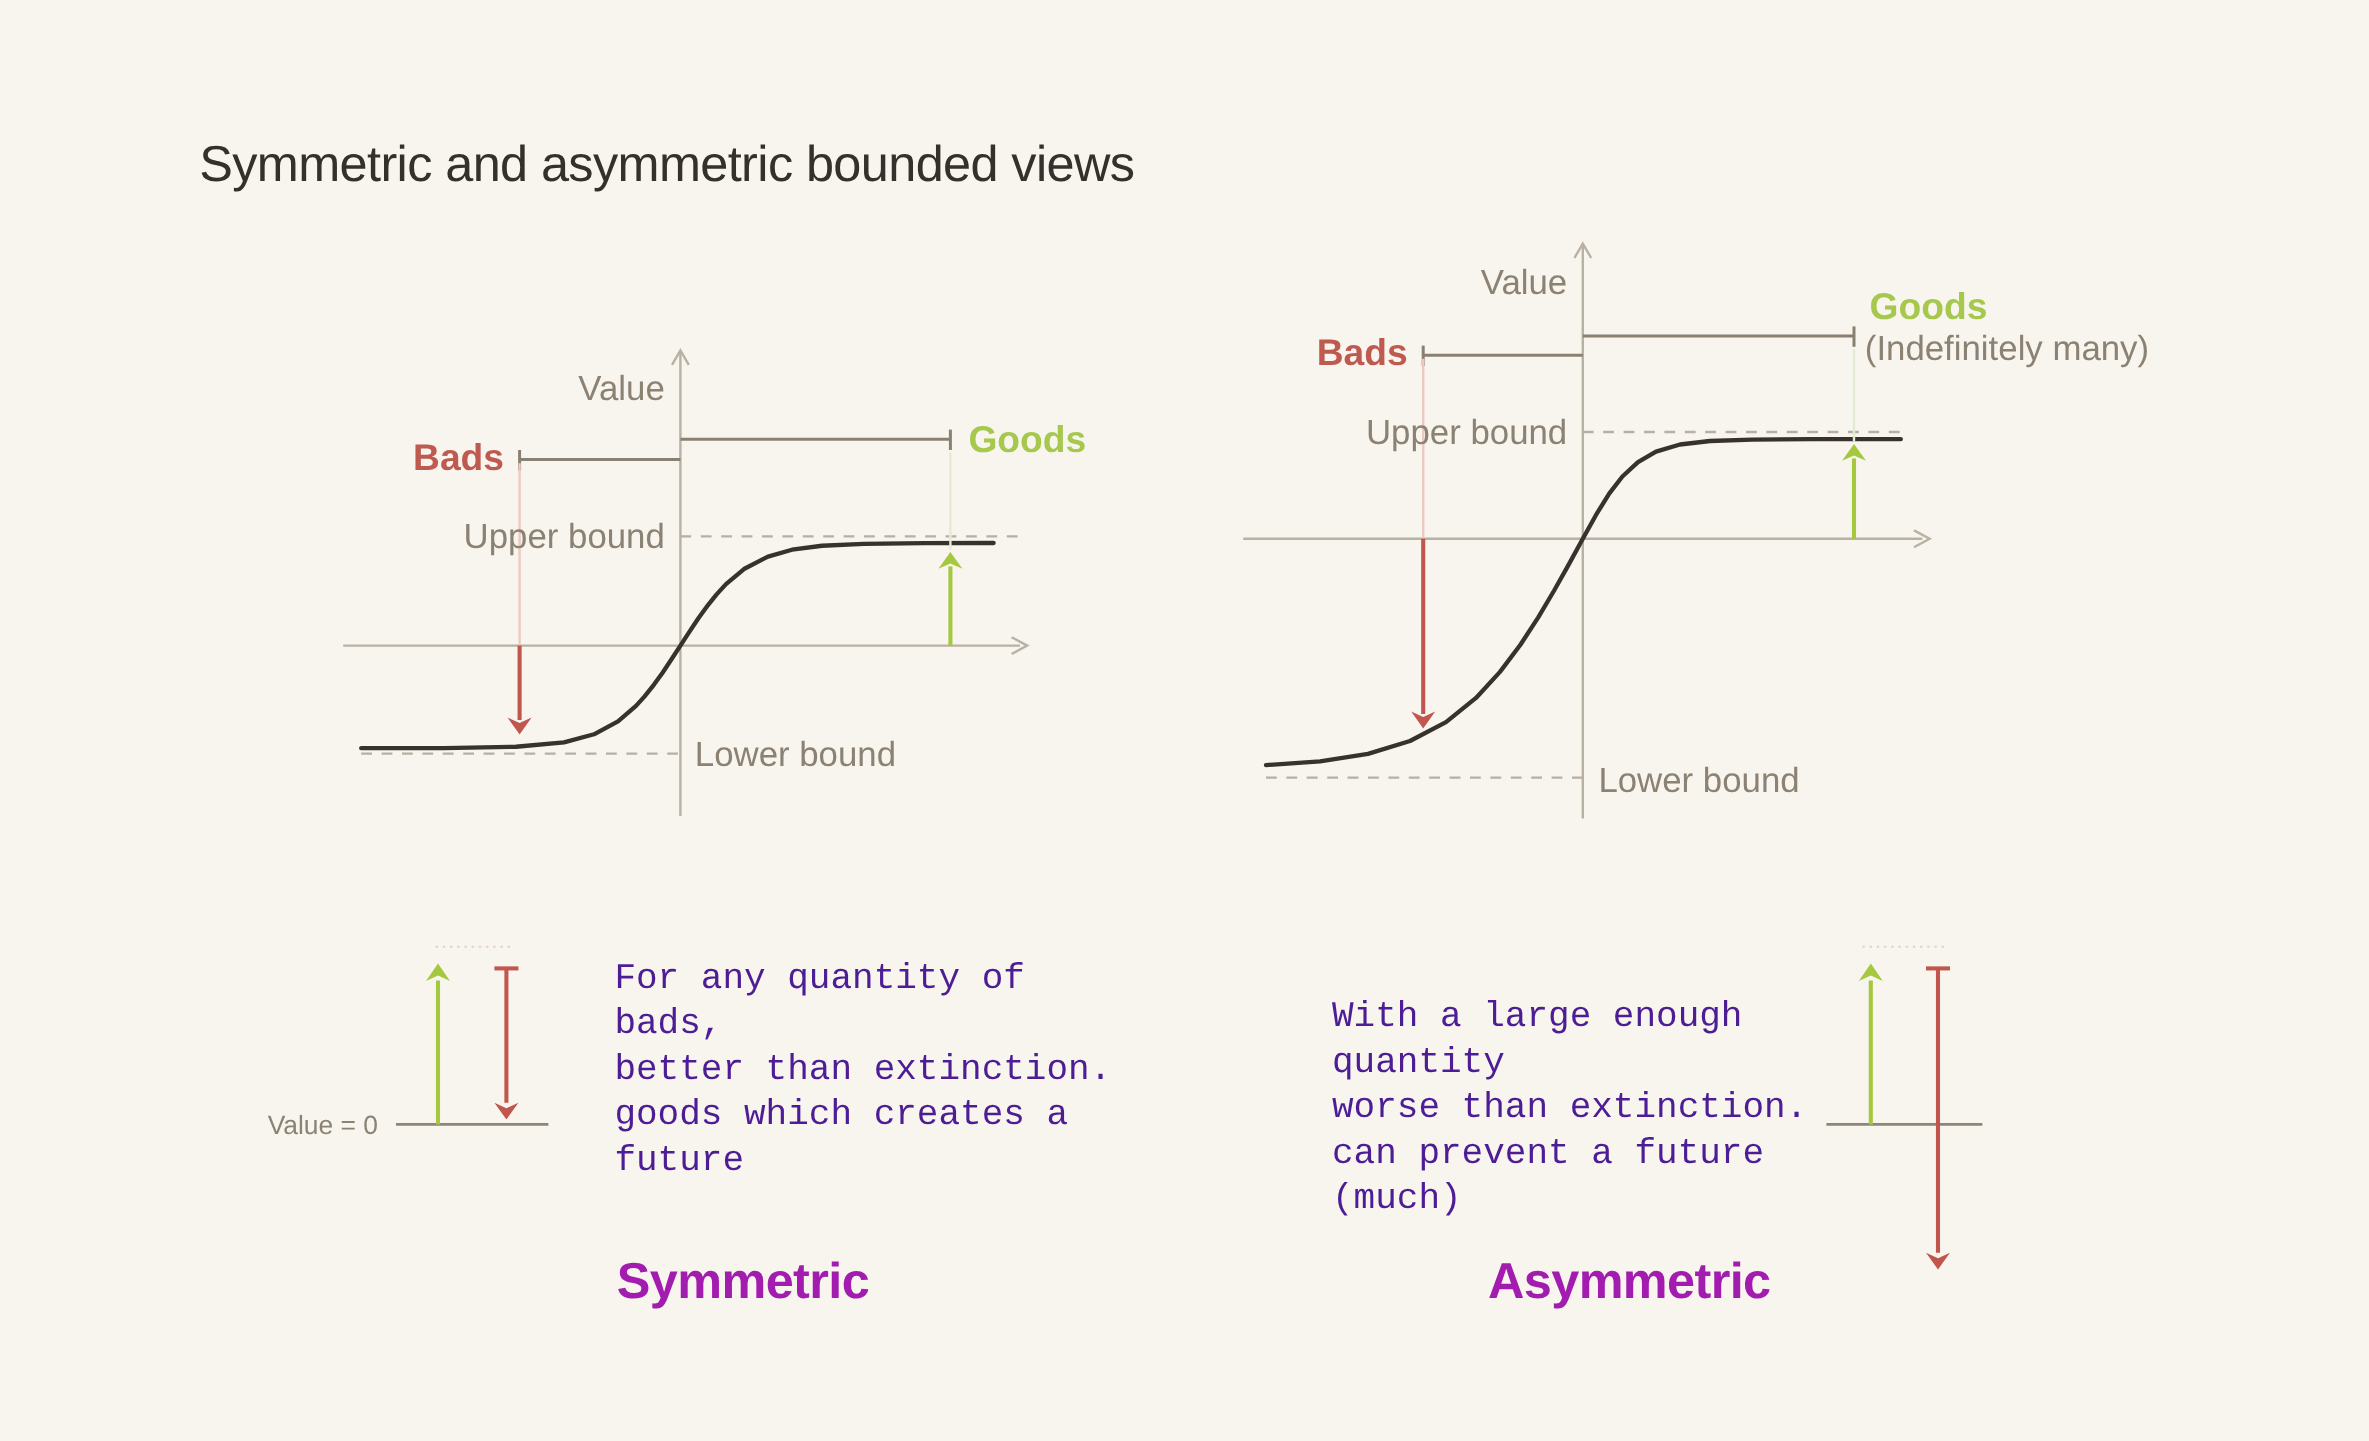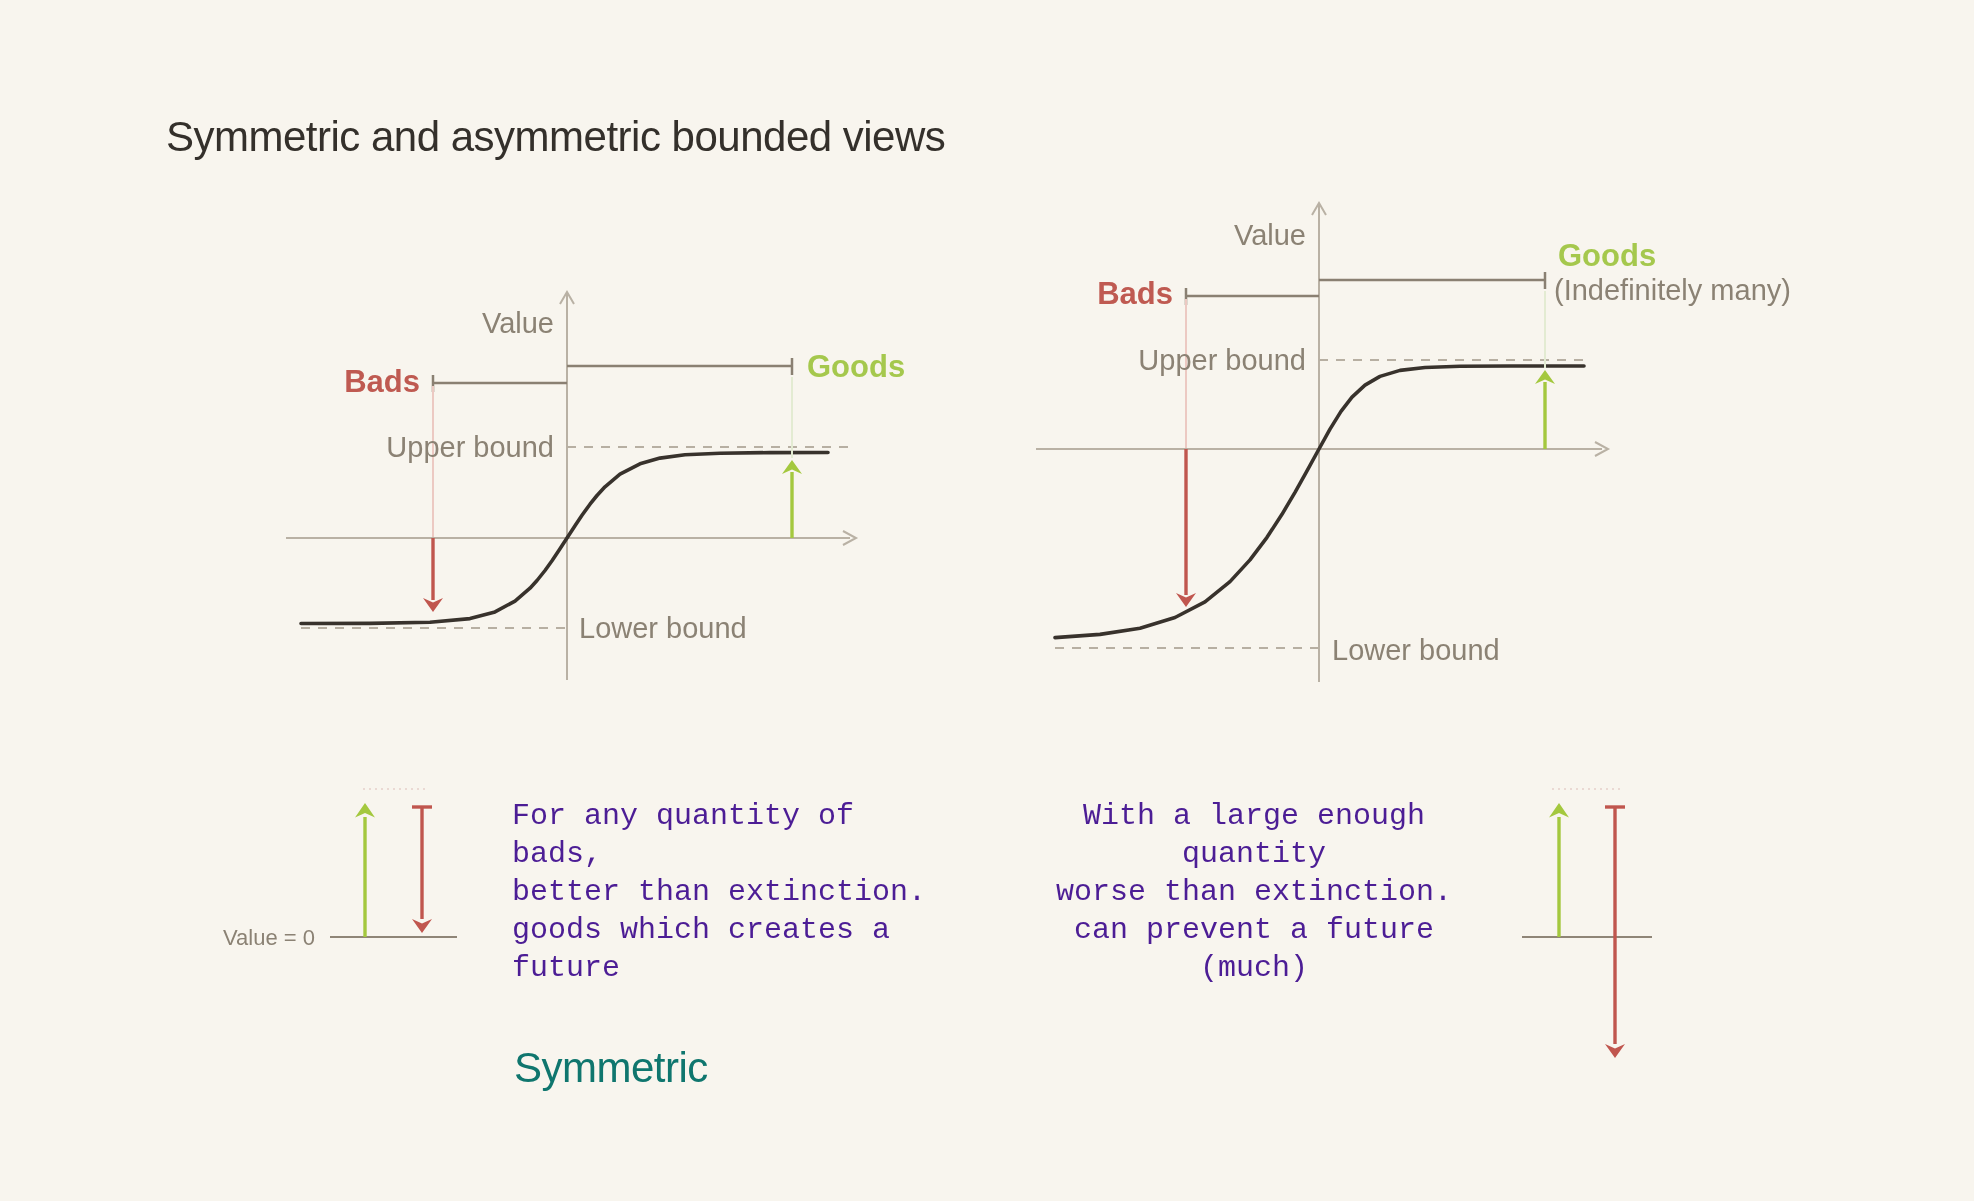--- a/index.html
+++ b/index.html
@@ -43,26 +43,26 @@
   .dotted-faint { stroke: #e5d0ca; stroke-width: 1.6; stroke-dasharray: 2 4; fill: none; }
 
   .note {
     top: 797px; width: 420px;
     font-family: Liberation Mono, monospace;
     font-size: 30px; line-height: 38px;
     color: #4c1d95;
   }
   .note .em { font-style: italic; }
   .note-left  { left: 512px;  text-align: left; }
-  .note-right { left: 1044px; text-align: center; }
+  .note-right { left: 1110px; text-align: left; margin-top: 32px; }
 
   .caption {
     top: 1044px;
     font-size: 42px; line-height: 48px;
-    color: #0f766e; font-weight: 400;
+    color: #a21caf; font-weight: 700;
     letter-spacing: -0.5px;
     text-align: center;
   }
   .caption-left  { left: 514px; }
   .caption-right { left: 1240px; }
 </style>
 </head>
 <body>
 
 <div id="stage">
@@ -159,14 +159,15 @@
     <div><span>goods which creates a future</span><span class="em"></span><span></span></div>
   </div>
 
   <div class="abs note note-right">
     <div><span>With a large enough quantity</span><span class="em"></span><span></span></div>
     <div><span>worse than extinction.</span><span class="em"></span><span></span></div>
     <div><span>can prevent a future (much)</span><span class="em"></span><span></span></div>
   </div>
 
   <div class="abs caption caption-left">Symmetric</div>
+  <div class="abs caption caption-right">Asymmetric</div>
 
 </div>
 
 </body></html>

